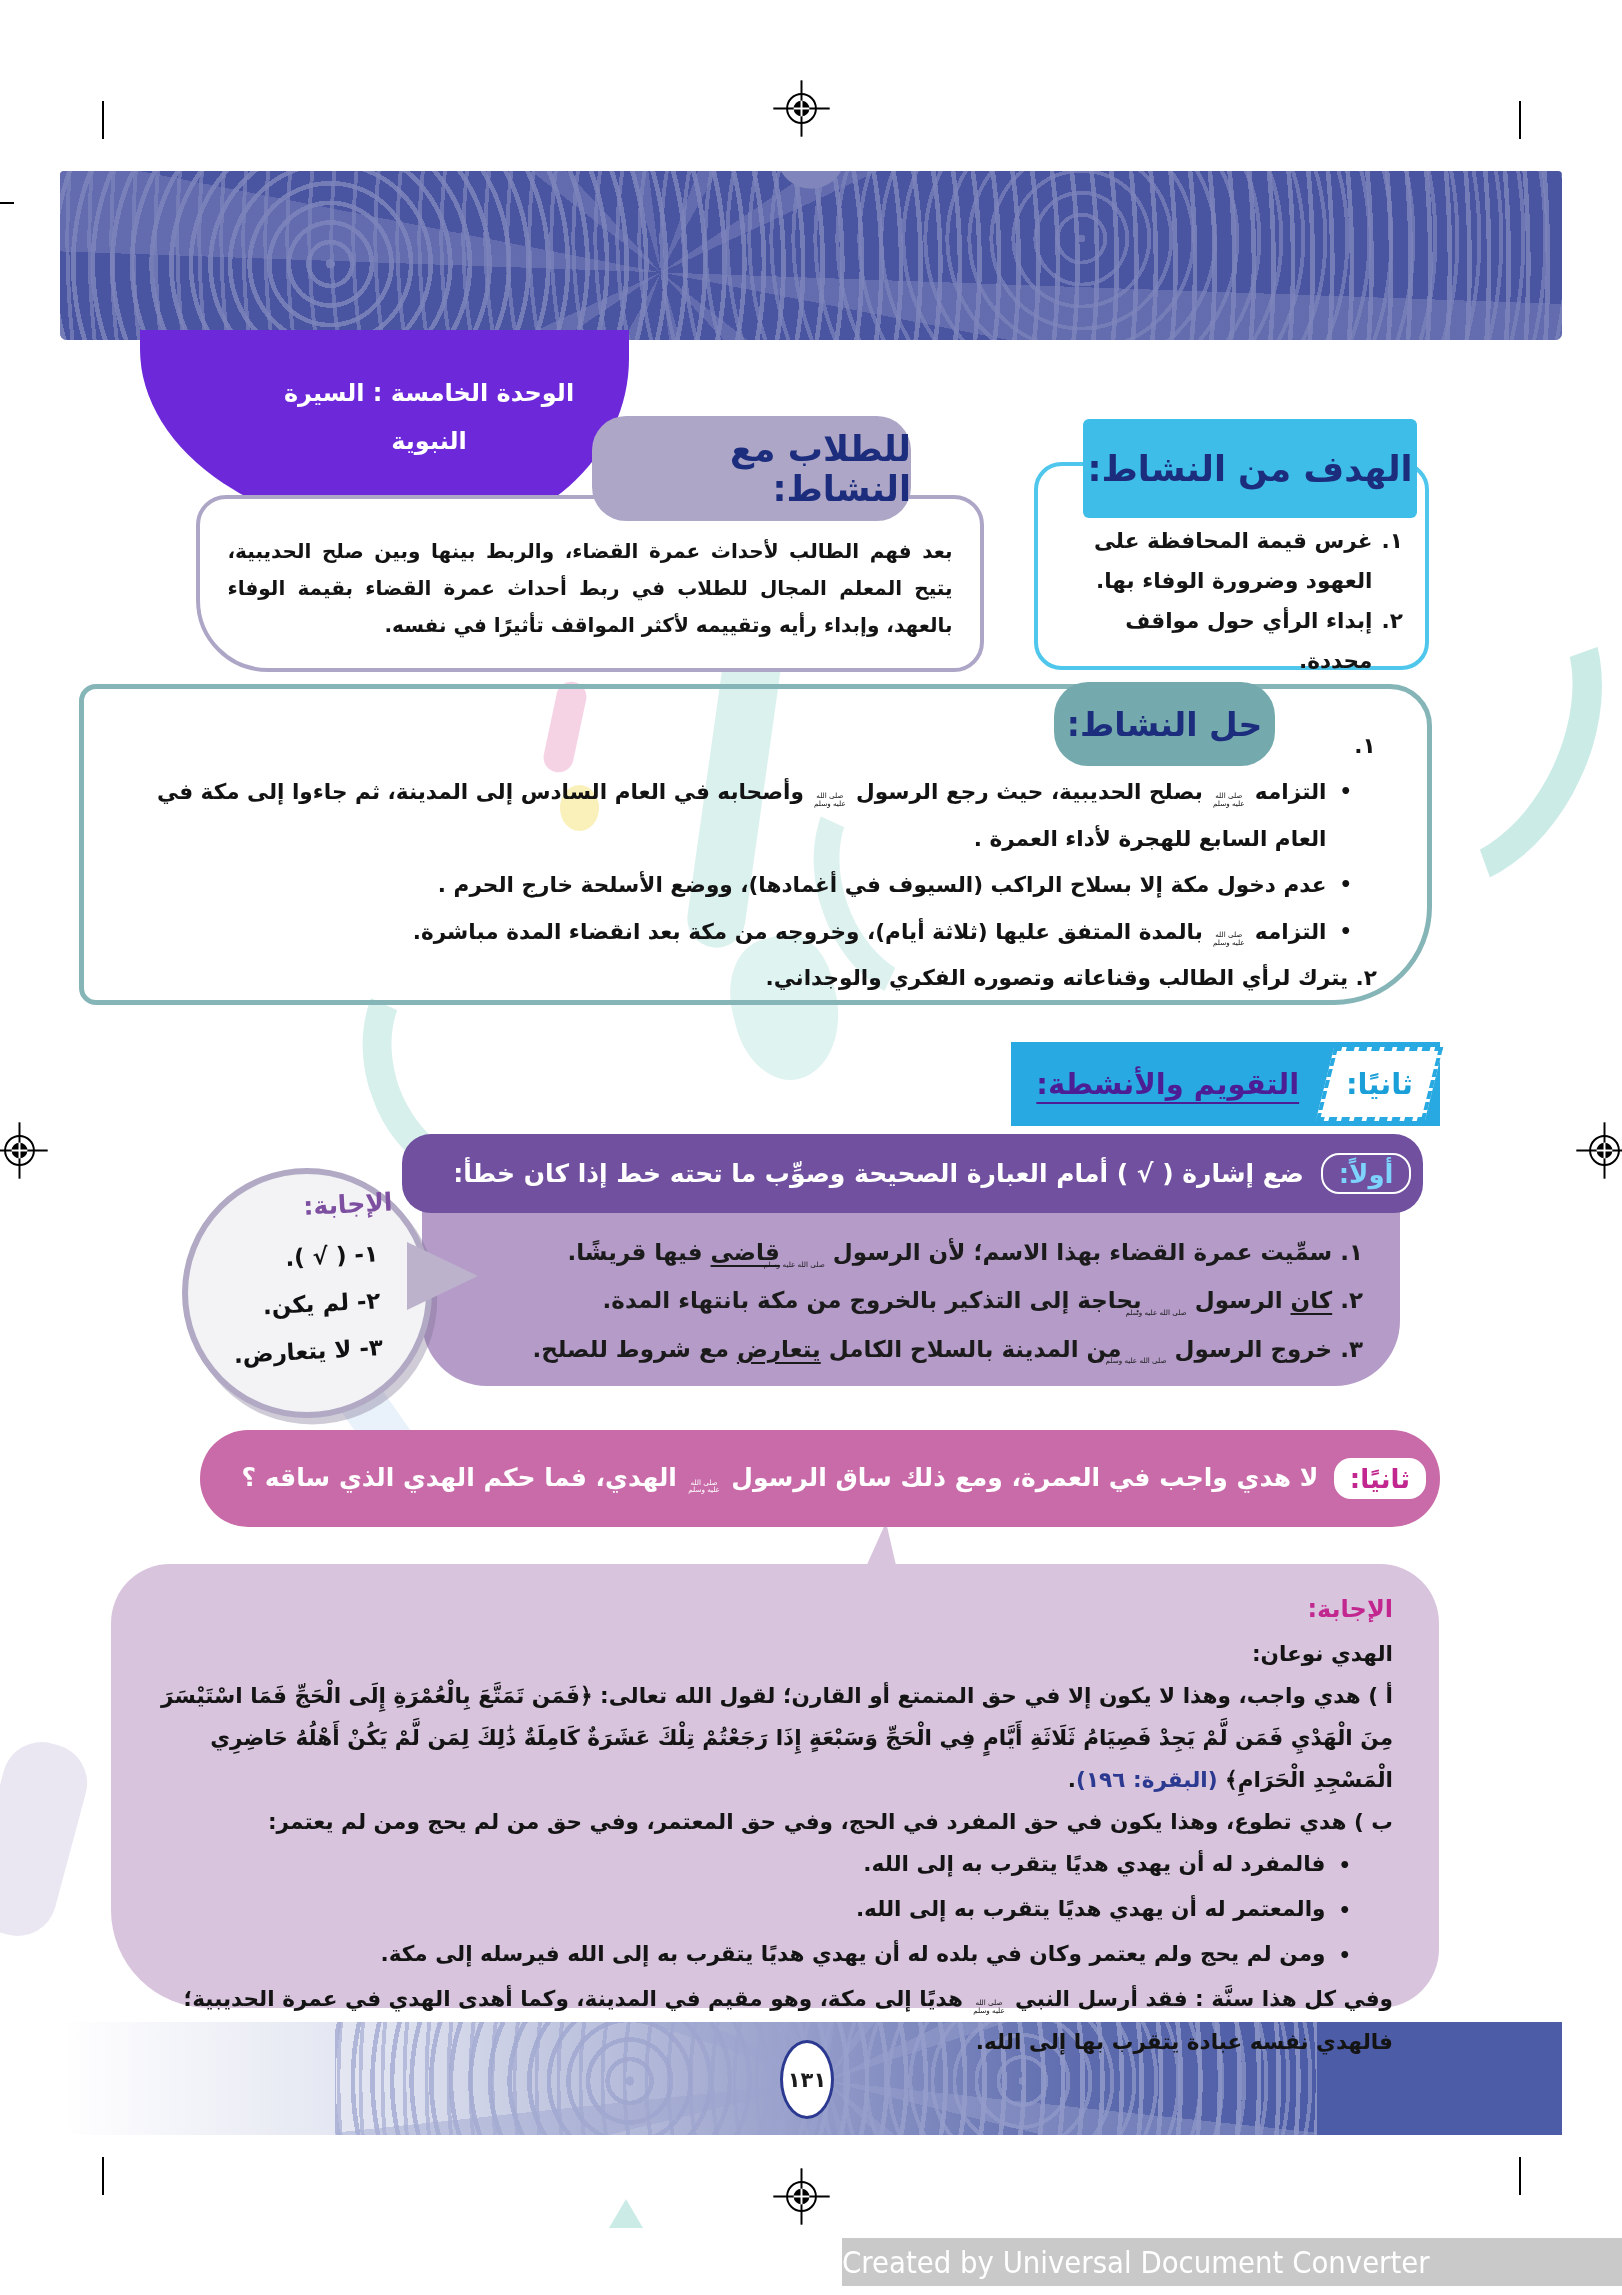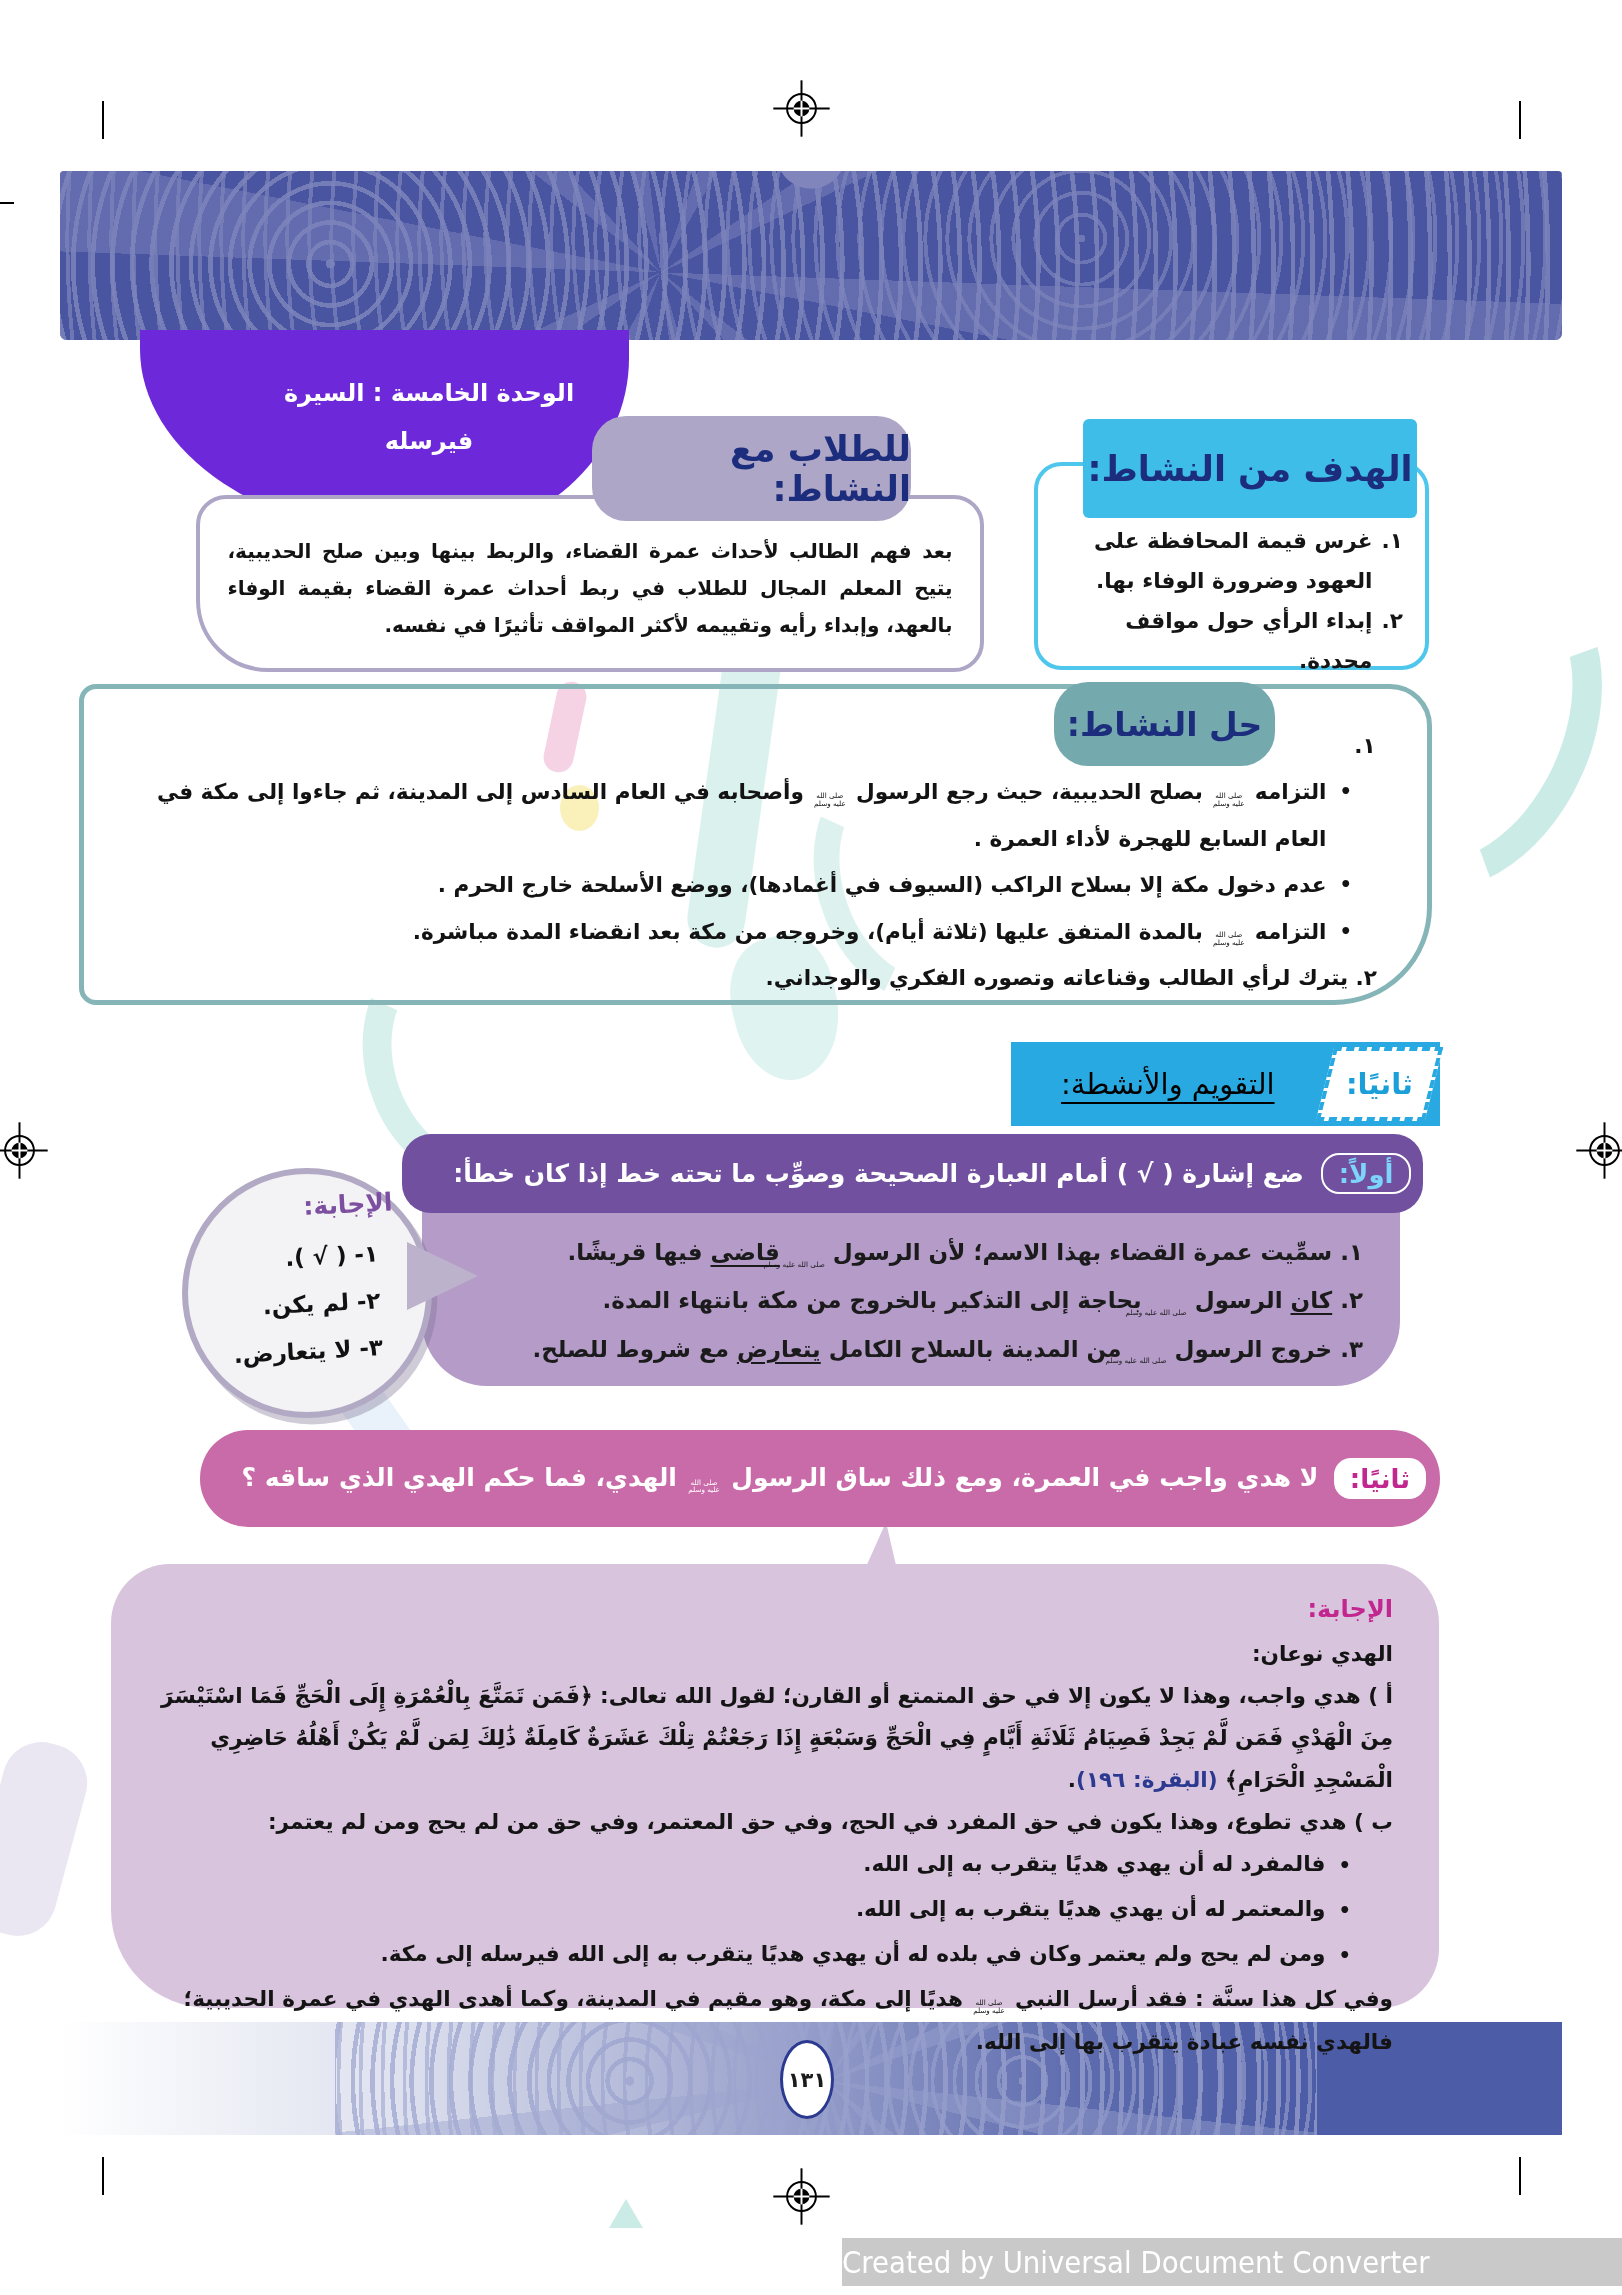--- a/index.html
+++ b/index.html
@@ -69,21 +69,21 @@
   .eval-badge{
     position:absolute;left:1011px;top:1042px;width:429px;height:84px;background:#29A9E1;z-index:6;
     display:flex;flex-direction:row;direction:rtl;align-items:stretch;
   }
   .eval-tab{
     background:#fff;border:4.6px dashed #29A9E1;transform:skewX(-14deg);
     margin:5.2px 6.5px 5.2px 0;padding:0 17px;display:flex;align-items:center;justify-content:center;
   }
   .eval-tab span{transform:skewX(14deg);color:#1B9FD9;font-weight:bold;font-size:29px;}
   .eval-title{
-    flex:1;display:flex;align-items:center;justify-content:center;color:#000000;font-weight:normal;font-size:29px;
+    flex:1;display:flex;align-items:center;justify-content:center;color:#4c1d95;font-weight:bold;font-size:29px;
   }
   .eval-title span{text-decoration:underline;text-underline-offset:7.9px;text-decoration-thickness:2px;}
   
   .q1-bar{
     position:absolute;left:402px;top:1134px;width:1021px;height:79px;background:#70509F;border-radius:29px;
     z-index:6;display:flex;direction:rtl;align-items:center;gap:17px;padding:0 11.8px;box-sizing:border-box;
   }
   .ord-capsule{
     border:2.6px solid #fff;border-radius:18.3px;color:#7dd3fc;font-weight:bold;font-size:26px;
     padding:3.9px 15.7px;white-space:nowrap;
@@ -210,21 +210,21 @@
 <div class="wm" style="left:327px;top:1276px;width:46px;height:216px;background:rgba(170,200,235,.26);border-radius:26px;transform:rotate(-35deg);"></div>
 <div class="wm" style="left:-13px;top:1741px;width:85px;height:196px;background:rgba(190,180,215,.32);border-radius:39px;transform:rotate(15deg);"></div>
 <div class="wm" style="left:609px;top:2199px;width:0;height:0;border-left:17px solid transparent;border-right:17px solid transparent;border-bottom:29px solid rgba(140,210,200,.45);"></div>
 
 <div class="band">
     <div class="pattern"></div>
   </div>
 <div class="unit-tab">
   <div class="txt">
     <div>الوحدة الخامسة : السيرة</div>
-    <div>فيرسله</div>
+    <div>النبوية</div>
   </div>
 </div>
 
 <div class="goal-box">
   <div class="goal-list rtl">
     <div class="goal-item">
       <span>١.</span>
       <span>غرس قيمة المحافظة على العهود وضرورة الوفاء بها.</span>
     </div>
     <div class="goal-item">

